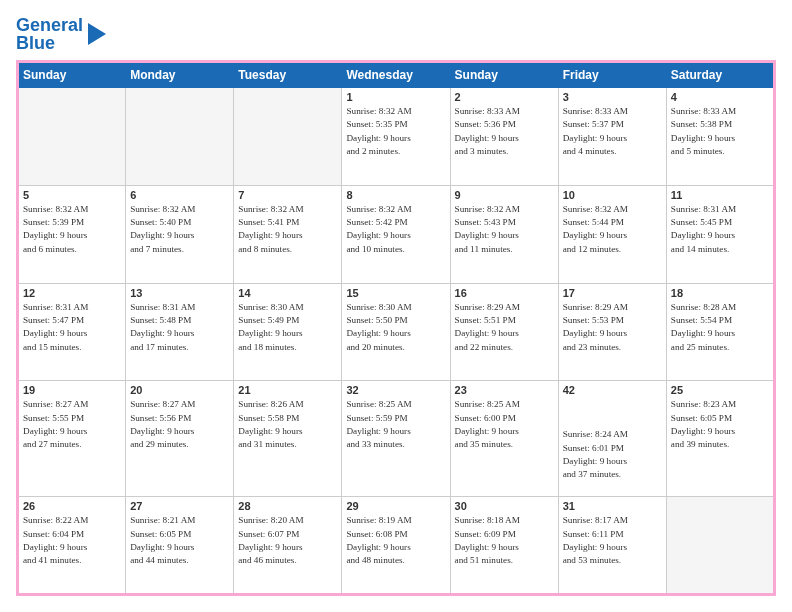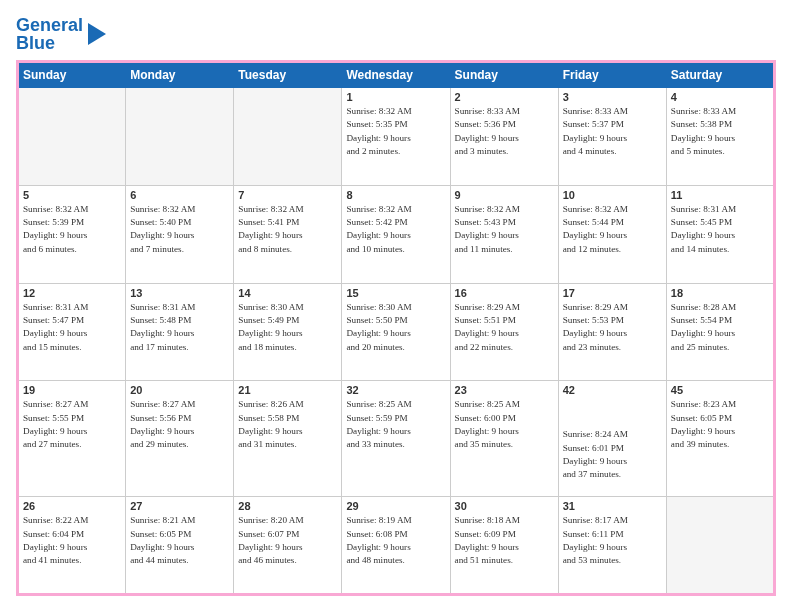--- a/index.html
+++ b/index.html
@@ -299,21 +299,21 @@
 and 35 minutes.</div>
           </td>
           <td>
             <span class="day-num">42</span>
             <div class="day-info" style="white-space: pre-line; margin-top: 32px;">Sunrise: 8:24 AM
 Sunset: 6:01 PM
 Daylight: 9 hours
 and 37 minutes.</div>
           </td>
           <td>
-            <span class="day-num">45</span>
+            <span class="day-num">25</span>
             <div class="day-info" style="white-space: pre-line;">Sunrise: 8:23 AM
 Sunset: 6:05 PM
 Daylight: 9 hours
 and 39 minutes.</div>
           </td>
         </tr>
         <tr>
           <td>
             <span class="day-num">26</span>
             <div class="day-info" style="white-space: pre-line;">Sunrise: 8:22 AM

